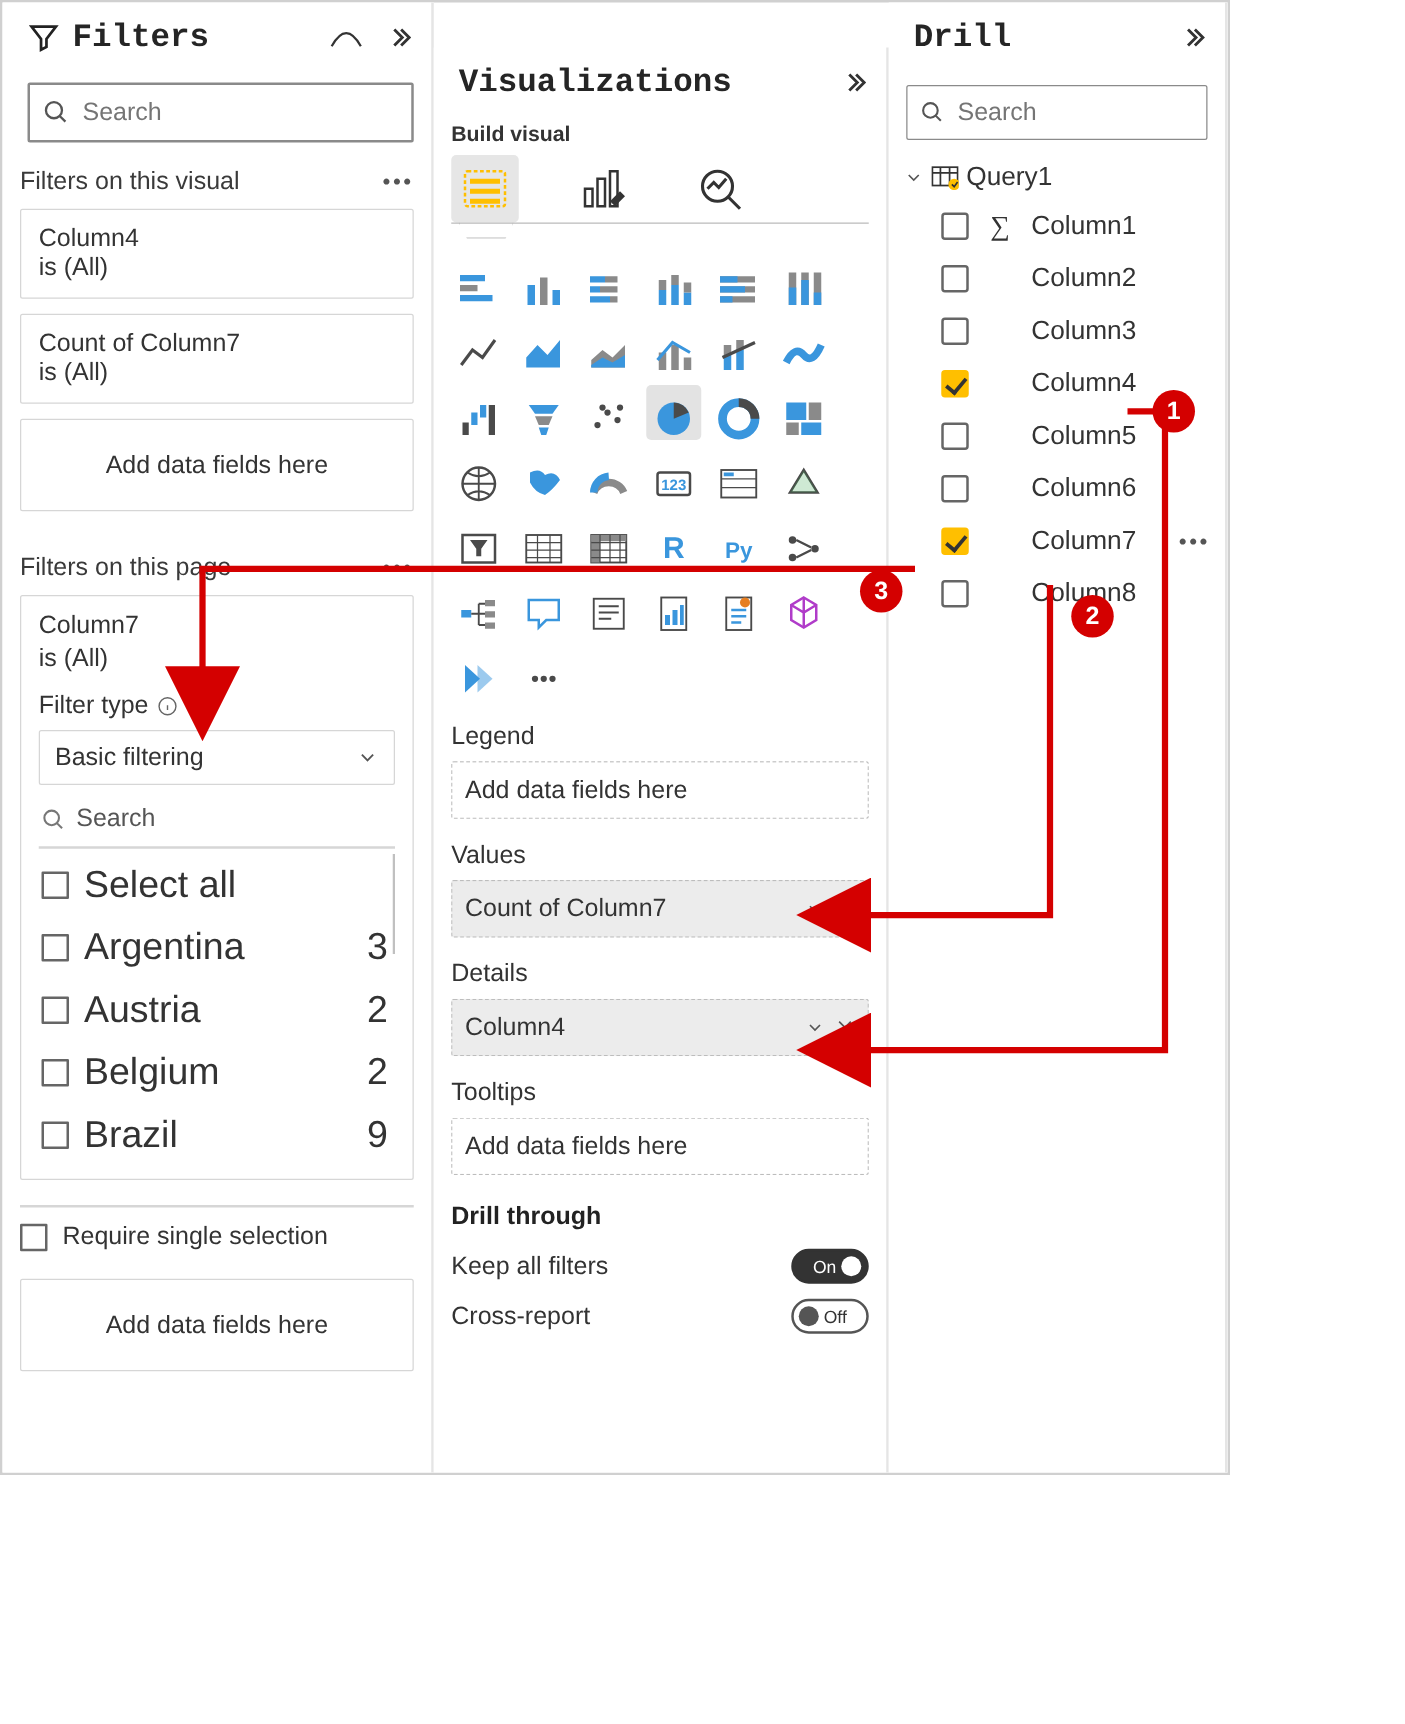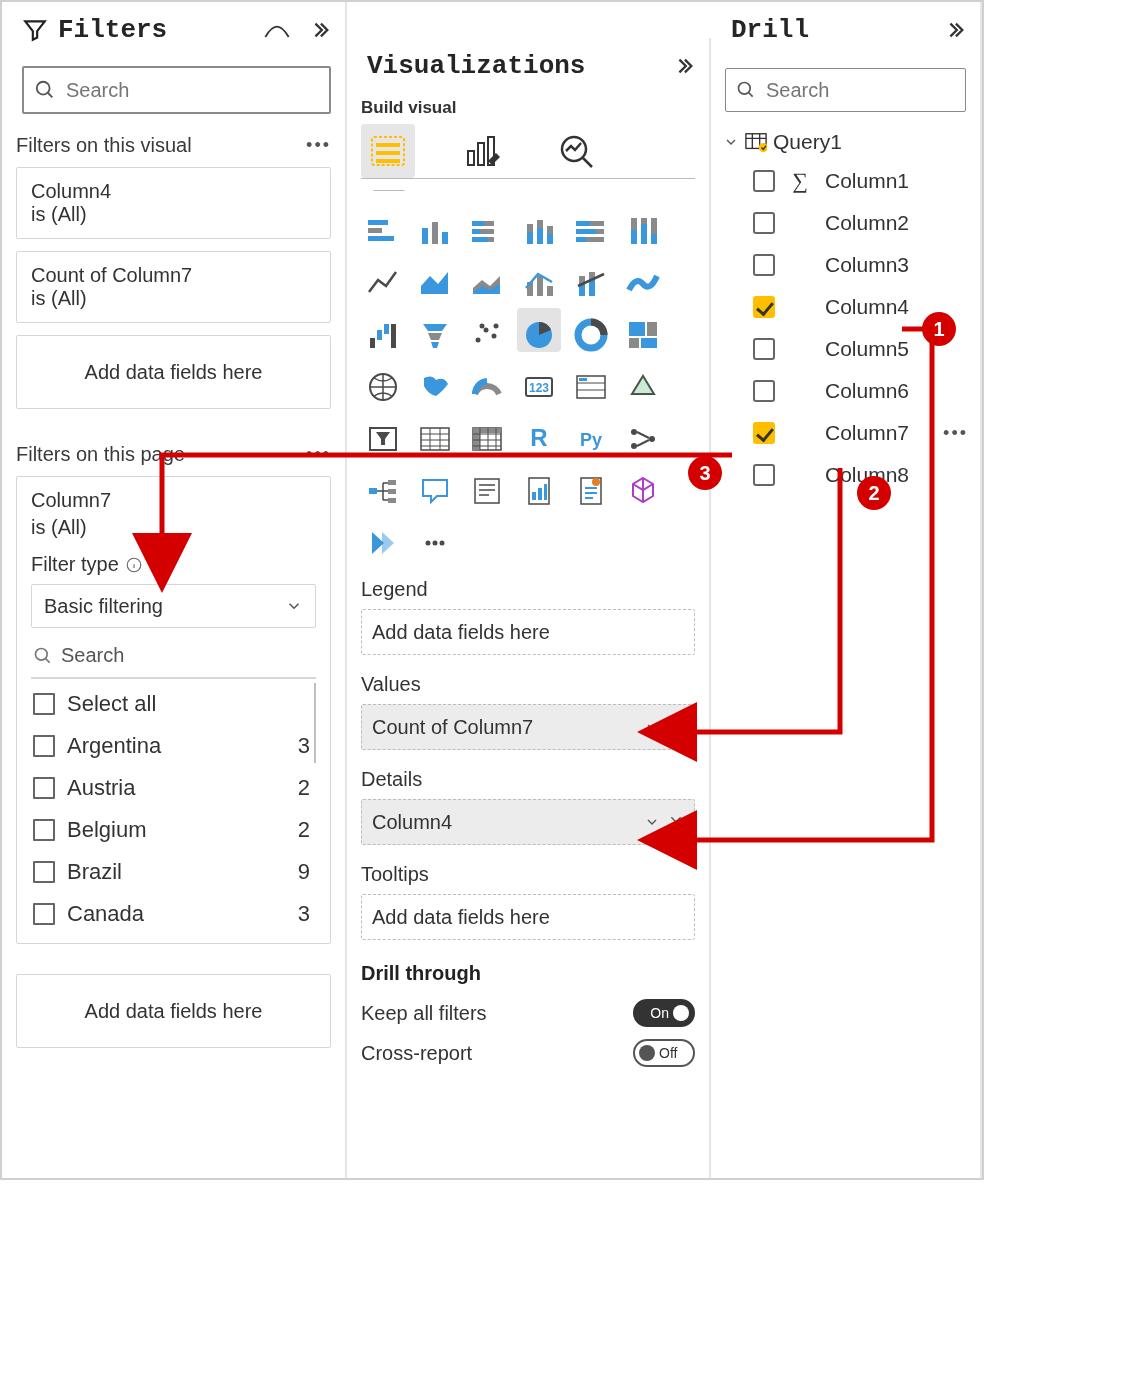--- a/index.html
+++ b/index.html
@@ -74,21 +74,21 @@
     margin-top:8px;border:1px solid var(--border-light);border-radius:2px;
     height:44px;display:flex;align-items:center;justify-content:space-between;
     padding:0 12px;font-size:20px;color:#333;
   }
   .mini-search{
     display:flex;align-items:center;gap:8px;padding:10px 2px;border-bottom:2px solid var(--border-light);
     font-size:20px;color:#555;margin-top:6px;
   }
   .check-list{margin-top:4px;max-height:260px;overflow:auto;}
   .check-row{
-    display:flex;align-items:center;gap:12px;padding:8px 2px;font-size:22px;color:#333;position:relative;
+    display:flex;align-items:center;gap:12px;padding:8px 2px;font-size:30px;color:#333;position:relative;
   }
   .chk{width:22px;height:22px;border:2px solid #666;border-radius:1px;}
   .check-row .cnt{margin-left:auto;padding-right:4px;}
   .scroll-hint{position:absolute;right:-8px;top:0;width:10px;height:80px;background:#c0c0c0;}
   .req-single{display:flex;align-items:center;gap:12px;font-size:20px;color:#333;padding:12px 0 4px 0;margin:8px 14px 0 14px;border-top:2px solid var(--border-light);}
 
   
   .build-label{font-size:17px;color:#333;padding:4px 14px 6px 14px;font-weight:bold;}
   .tab-row{display:flex;gap:40px;padding:0 14px;align-items:center;}
   .tab{width:54px;height:54px;display:flex;align-items:center;justify-content:center;border-radius:4px;}
@@ -279,20 +279,24 @@
           </div>
           <div class="check-row">
             <span class="chk"></span>
             <span>Canada</span>
             <span class="cnt">3</span>
           </div>
           <div class="check-row"></div>
         </div>
     </div>
 
+    <div class="req-single">
+      <span class="chk"></span>
+      <span>Require single selection</span>
+    </div>
 
     <div class="drop-card" style="margin-top:18px">
       <span>Add data fields here</span>
     </div>
   </div>
 
   <div class="panel p-viz">
     <div class="panel-head">
       <span class="panel-title">Visualizations</span>
       <span class="icon">

